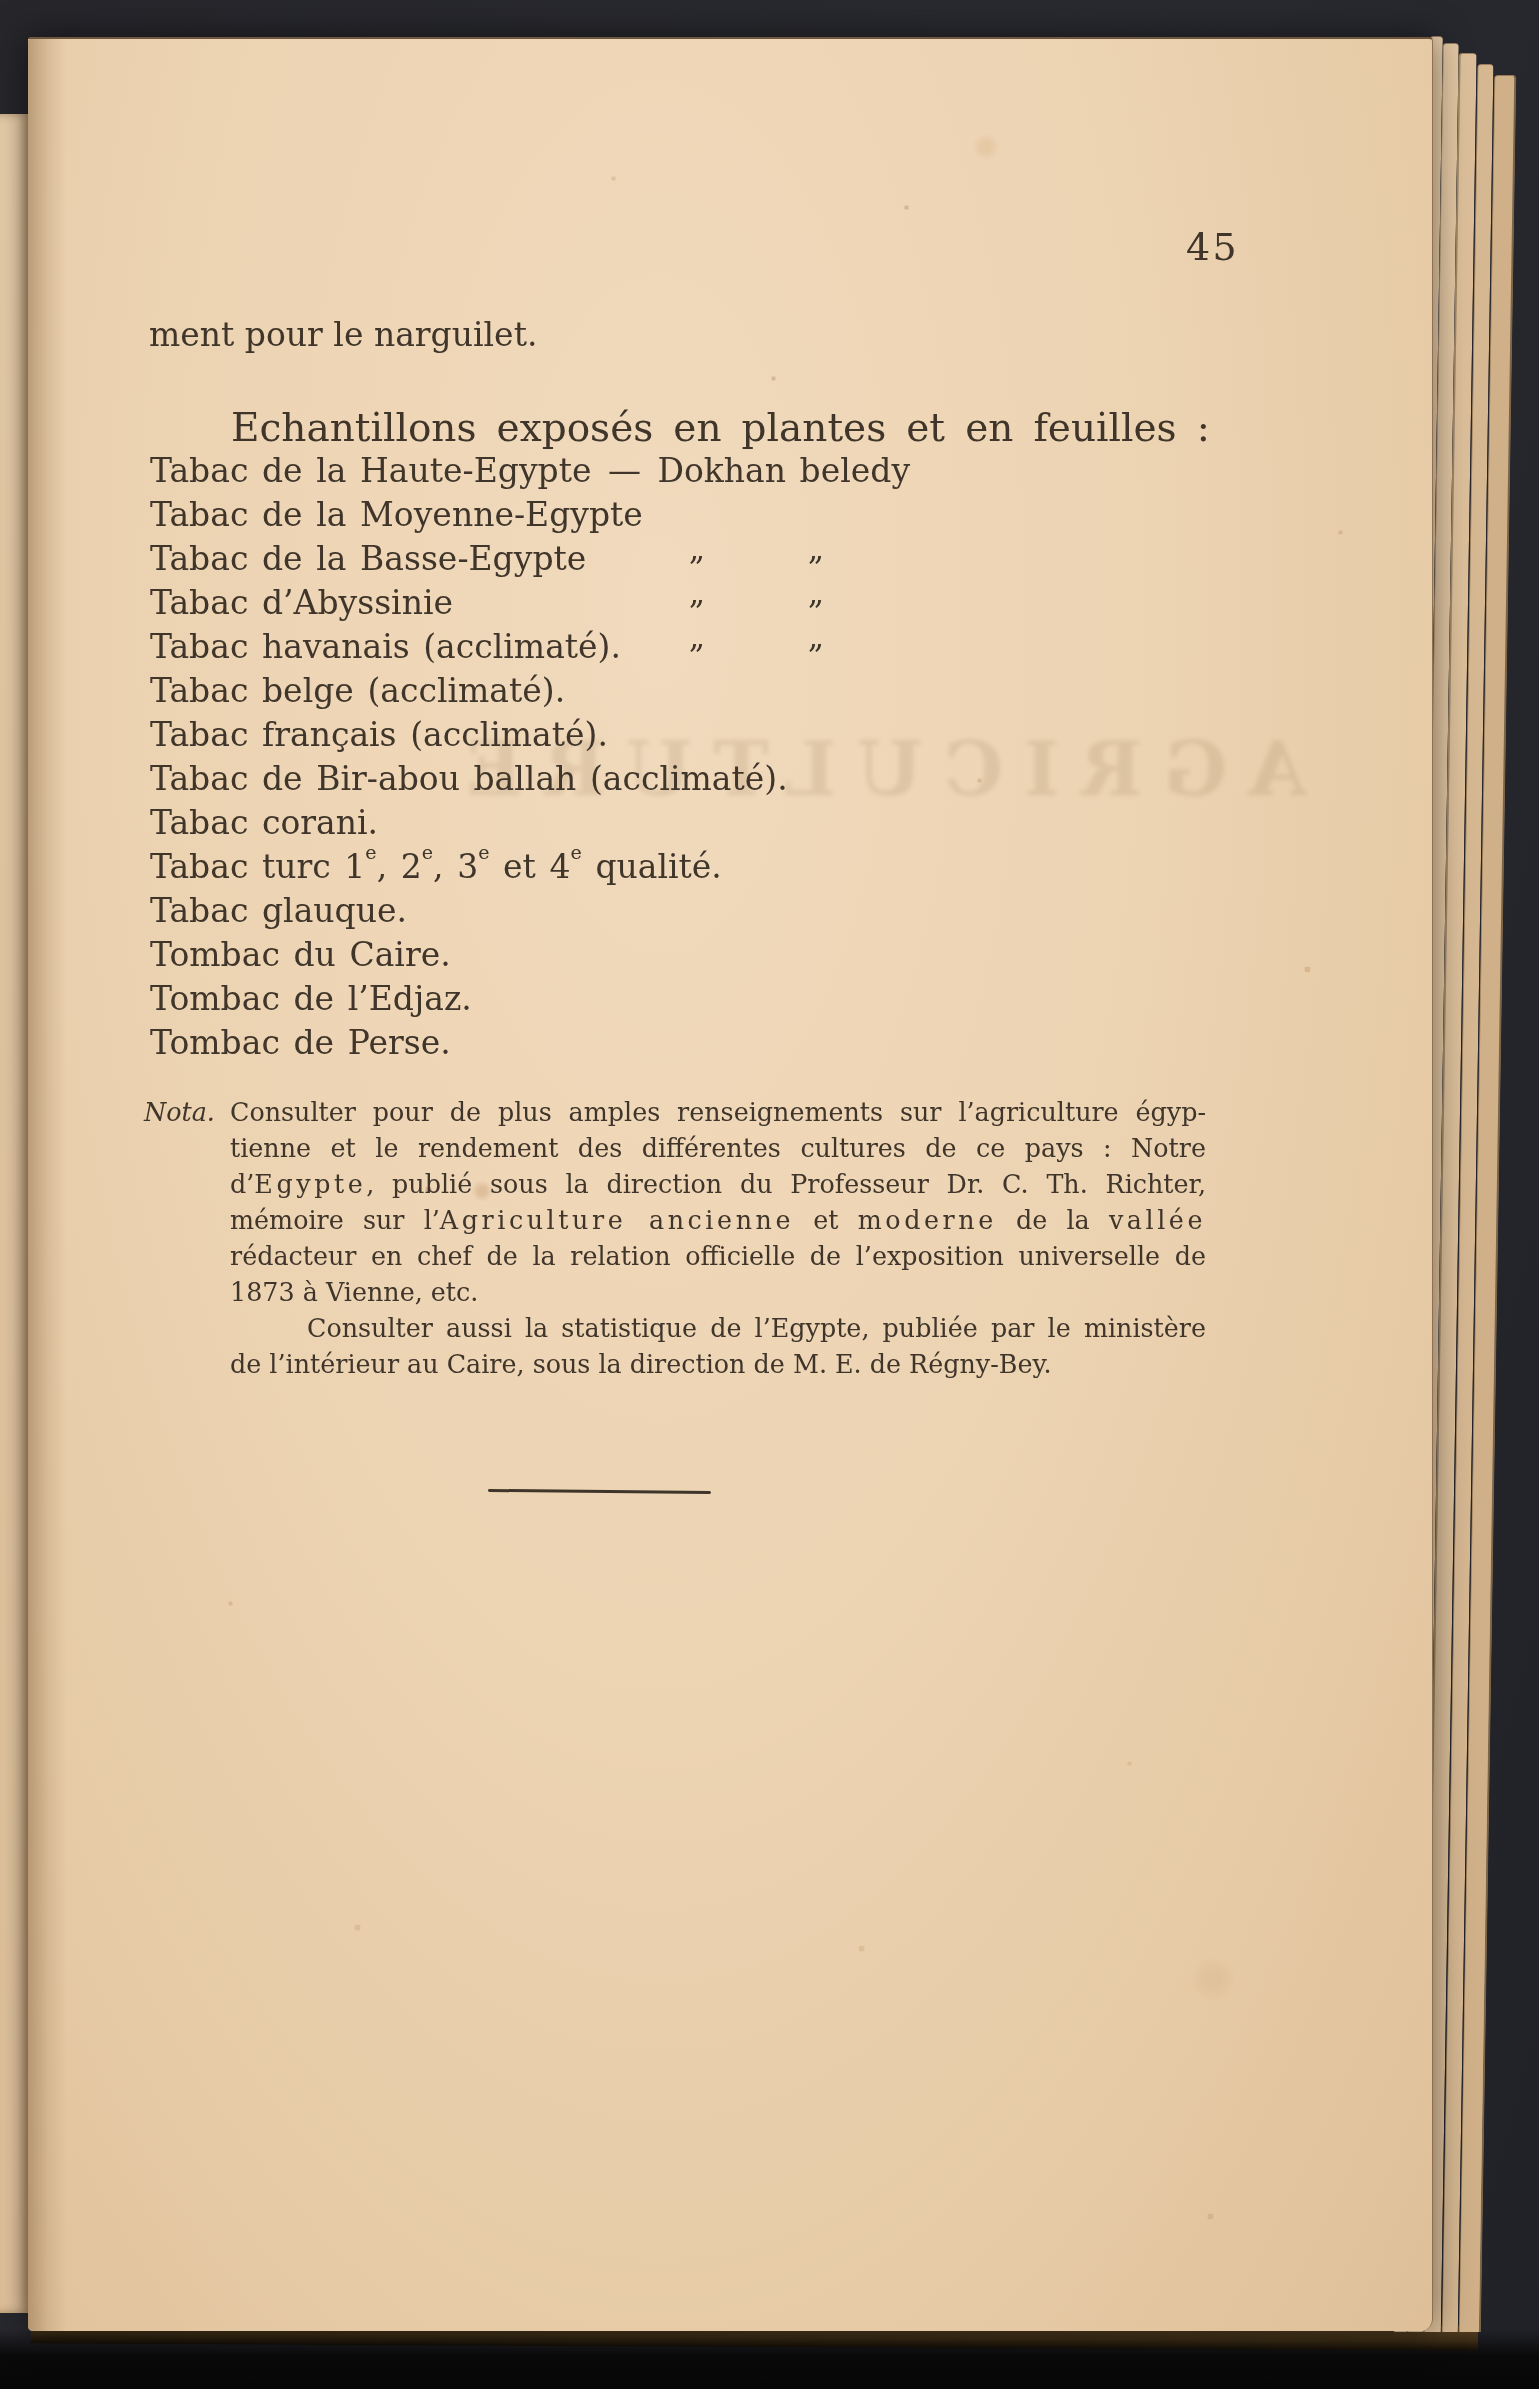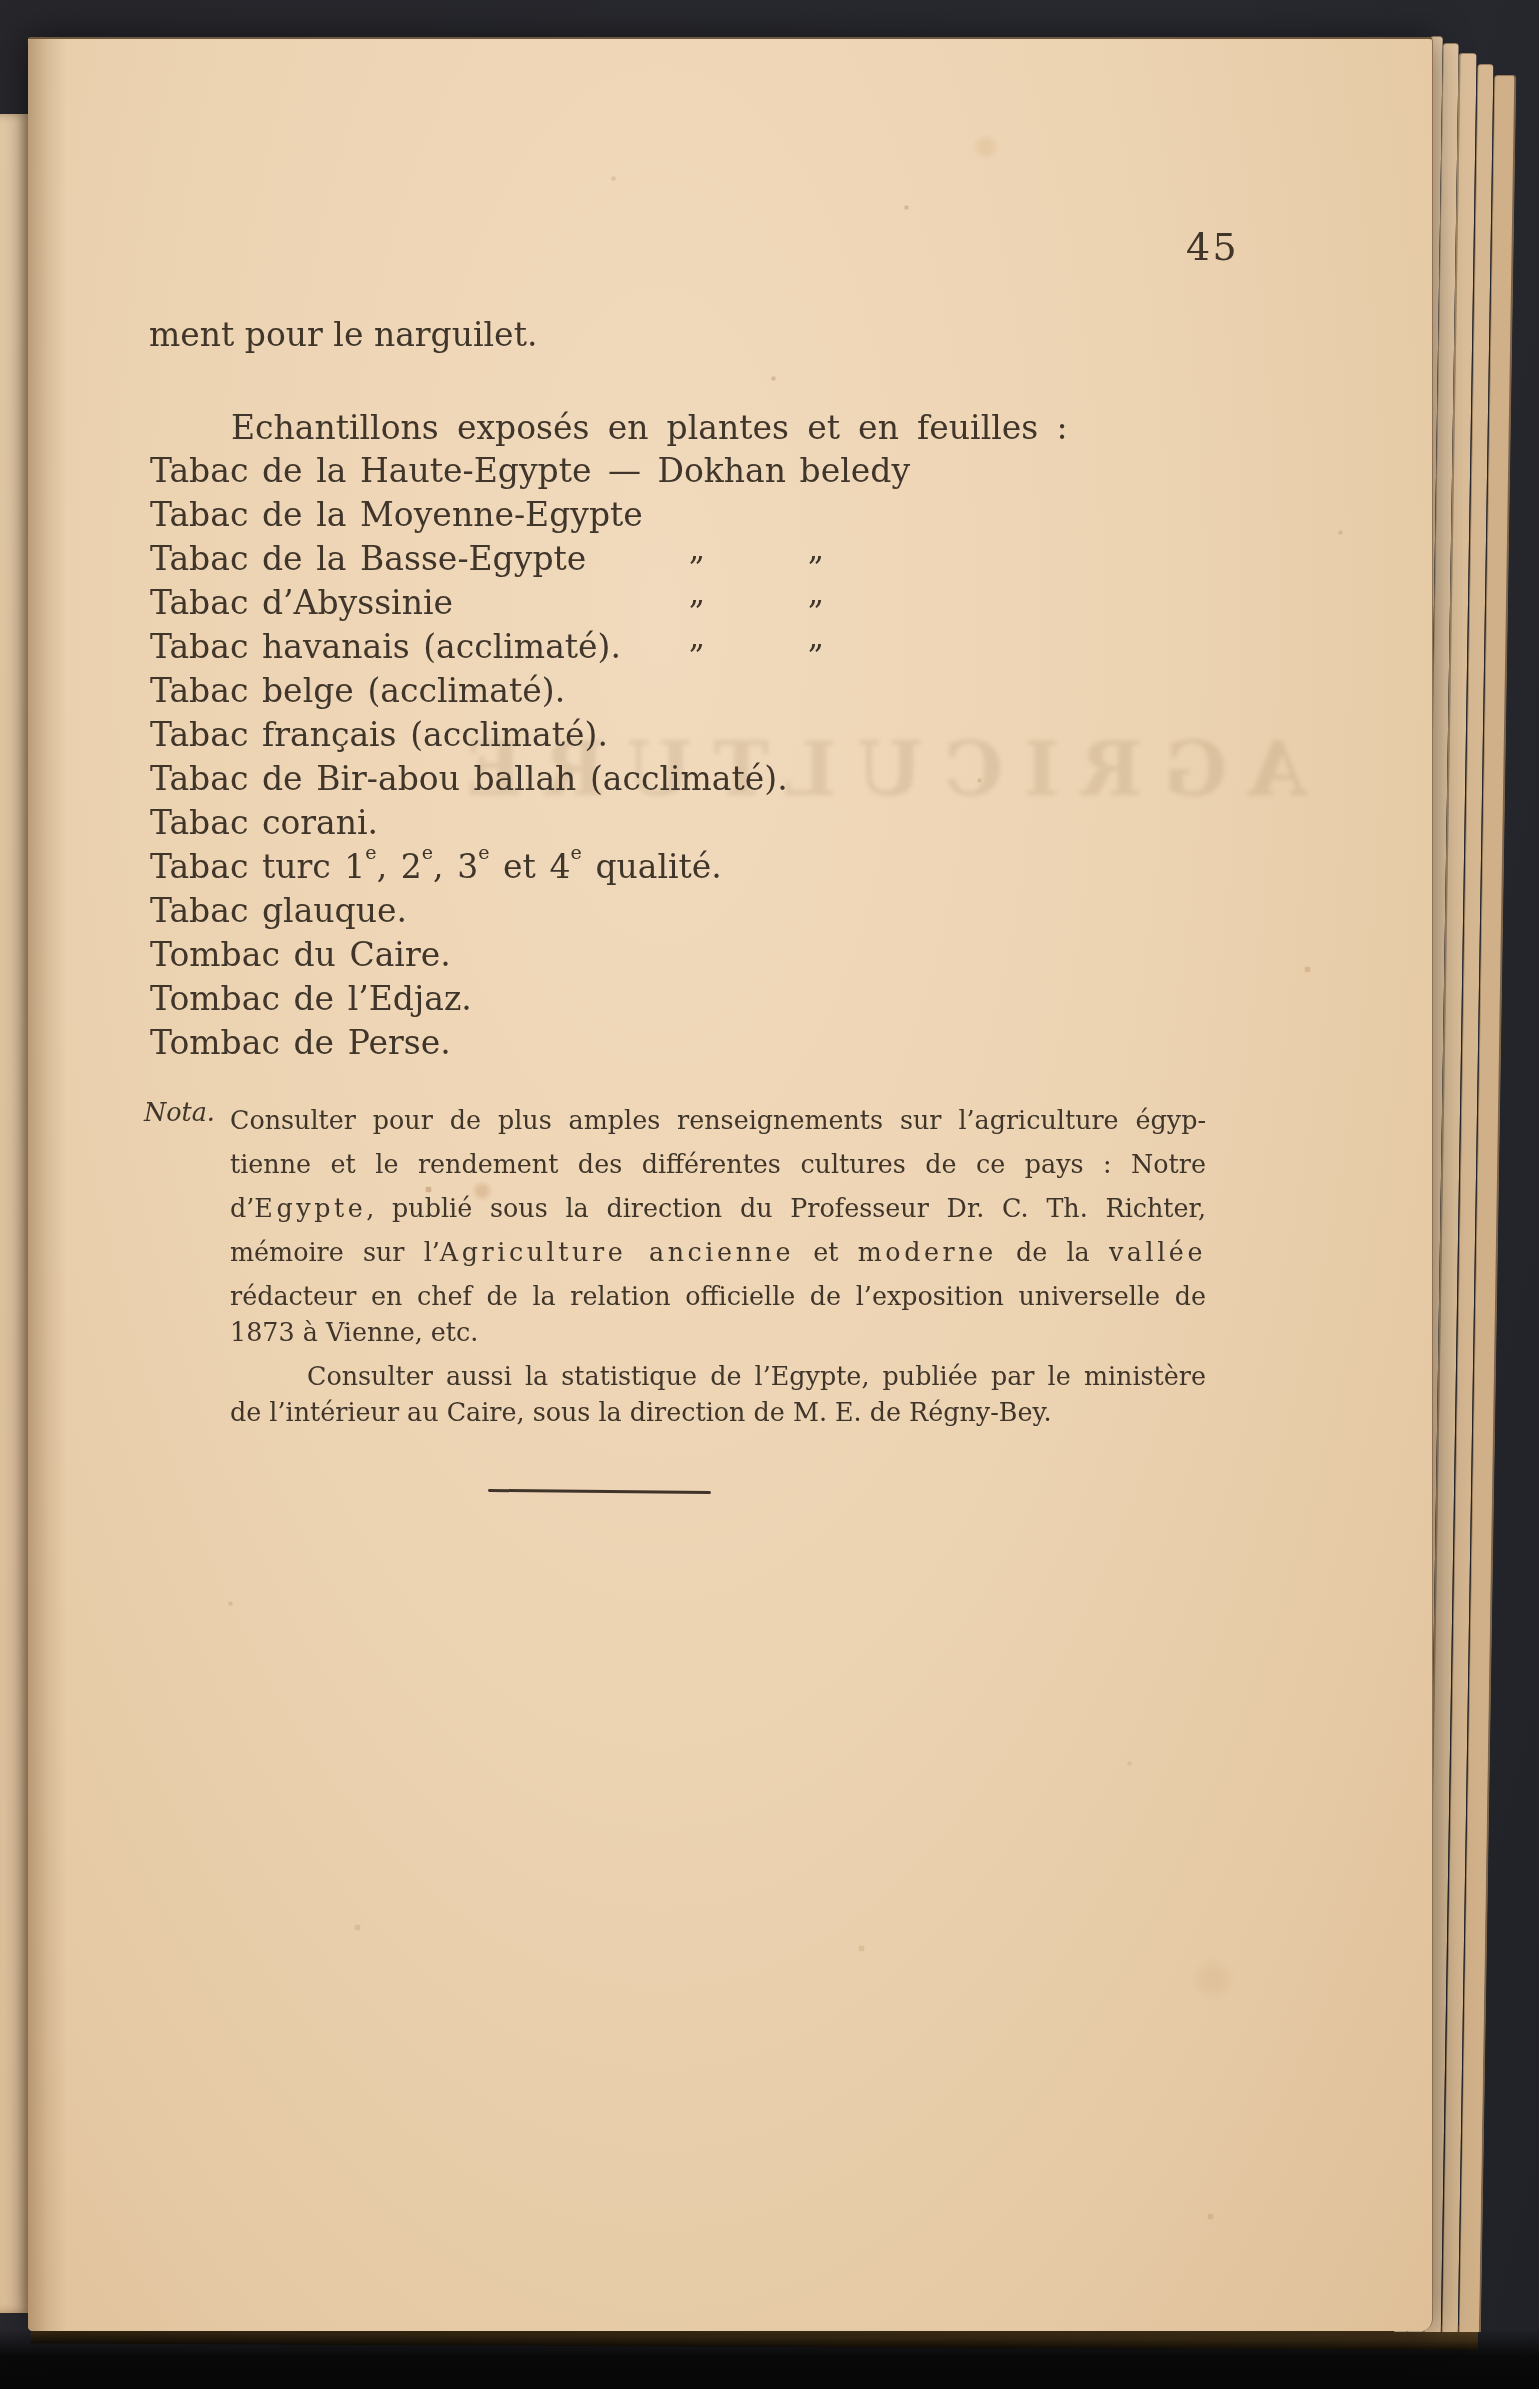--- a/index.html
+++ b/index.html
@@ -62,31 +62,31 @@
   
   .ghost{position:absolute;left:477px;top:687px;width:801px;text-align:center;
     transform:scaleX(-1);font-size:74px;font-weight:bold;letter-spacing:21.6px;
     color:rgba(148,124,82,.18);filter:blur(2.3px);pointer-events:none;}
   .pageno{position:absolute;left:1158px;top:186px;font-size:38px;letter-spacing:2.3px;}
   .intro{position:absolute;left:121px;top:273px;width:1093px;font-size:33px;line-height:45px;}
   .l{white-space:nowrap;}
   .just{white-space:normal;text-align:justify;text-align-last:justify;}
   .indent1{padding-left:89px;}
   .sp-word{letter-spacing:0.2em;margin:0 10.8px;}
-  .heading{position:absolute;left:121px;top:366px;font-size:33px;line-height:45px;word-spacing:7.7px;}
+  .heading{position:absolute;left:121px;top:366px;font-size:39px;line-height:45px;word-spacing:7.7px;}
   .hd-indent{padding-left:82px;}
   .list{position:absolute;left:122px;top:410px;font-size:33px;}
   .list .li{position:relative;height:44px;line-height:44px;word-spacing:3.1px;white-space:nowrap;}
   .list sup{font-size:58%;position:relative;top:-0.38em;line-height:0;}
   .ditto{position:absolute;top:34px;font-size:31px;letter-spacing:1.5px;}
   .d1{left:539px;} .d2{left:658px;}
   .nota{position:absolute;left:202px;top:1055px;width:976px;font-size:25.4px;line-height:36px;}
   .nota .nlabel{position:absolute;left:-86px;top:0;font-style:italic;}
   .nota .nl{min-height:36px;}
-  .nl.njust{text-align:justify;text-align-last:justify;margin-top:8px;}
+  .nl.njust{text-align:justify;text-align-last:justify;}
   .nl.nindent{padding-left:77px;}
   .spaced{letter-spacing:0.14em;}
   .rule{position:absolute;left:460px;top:1451px;width:223px;height:3.1px;background:#40352a;
     transform:rotate(0.55deg);border-radius:1.5px;}
 </style>
 </head>
 <body>
 
 <div class="bg-bottom"></div>
 

